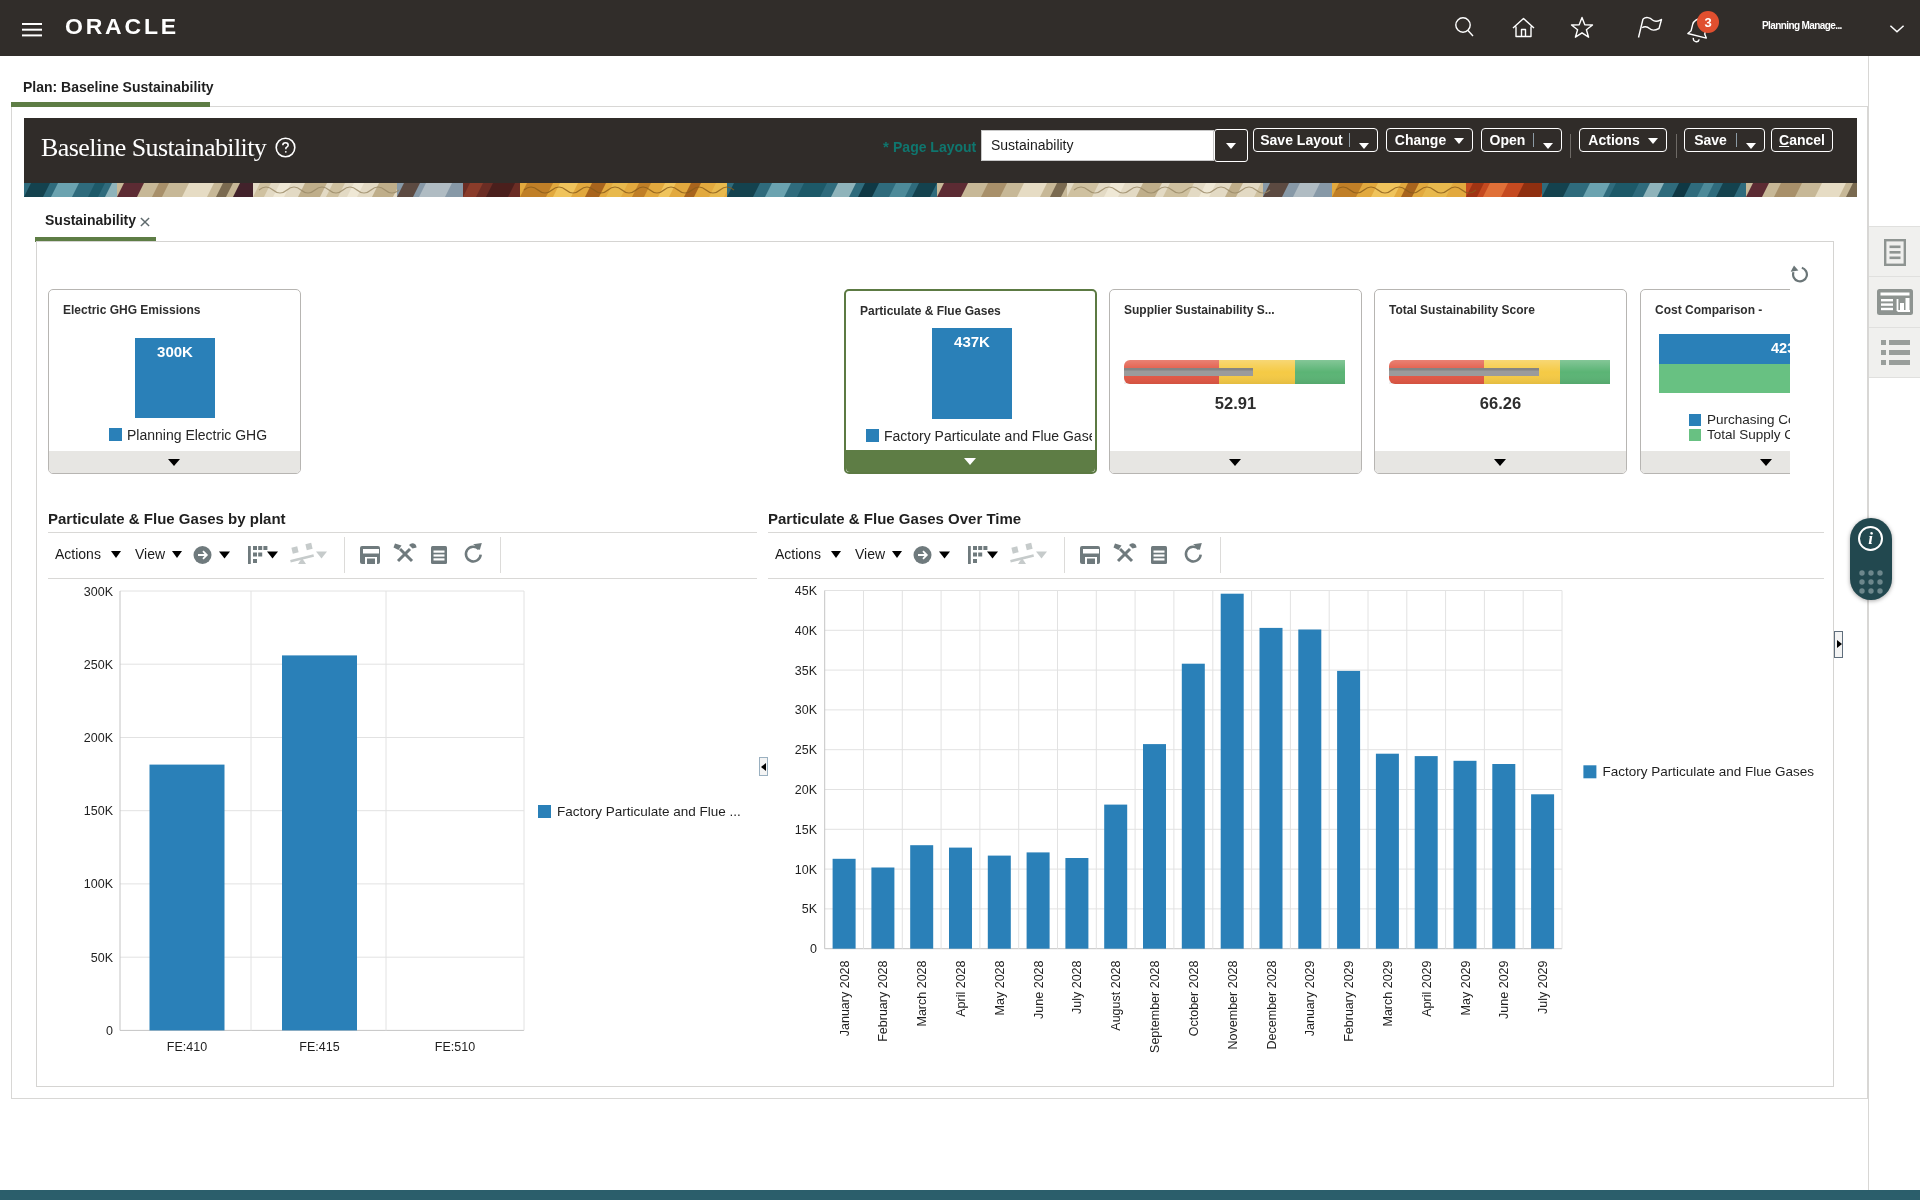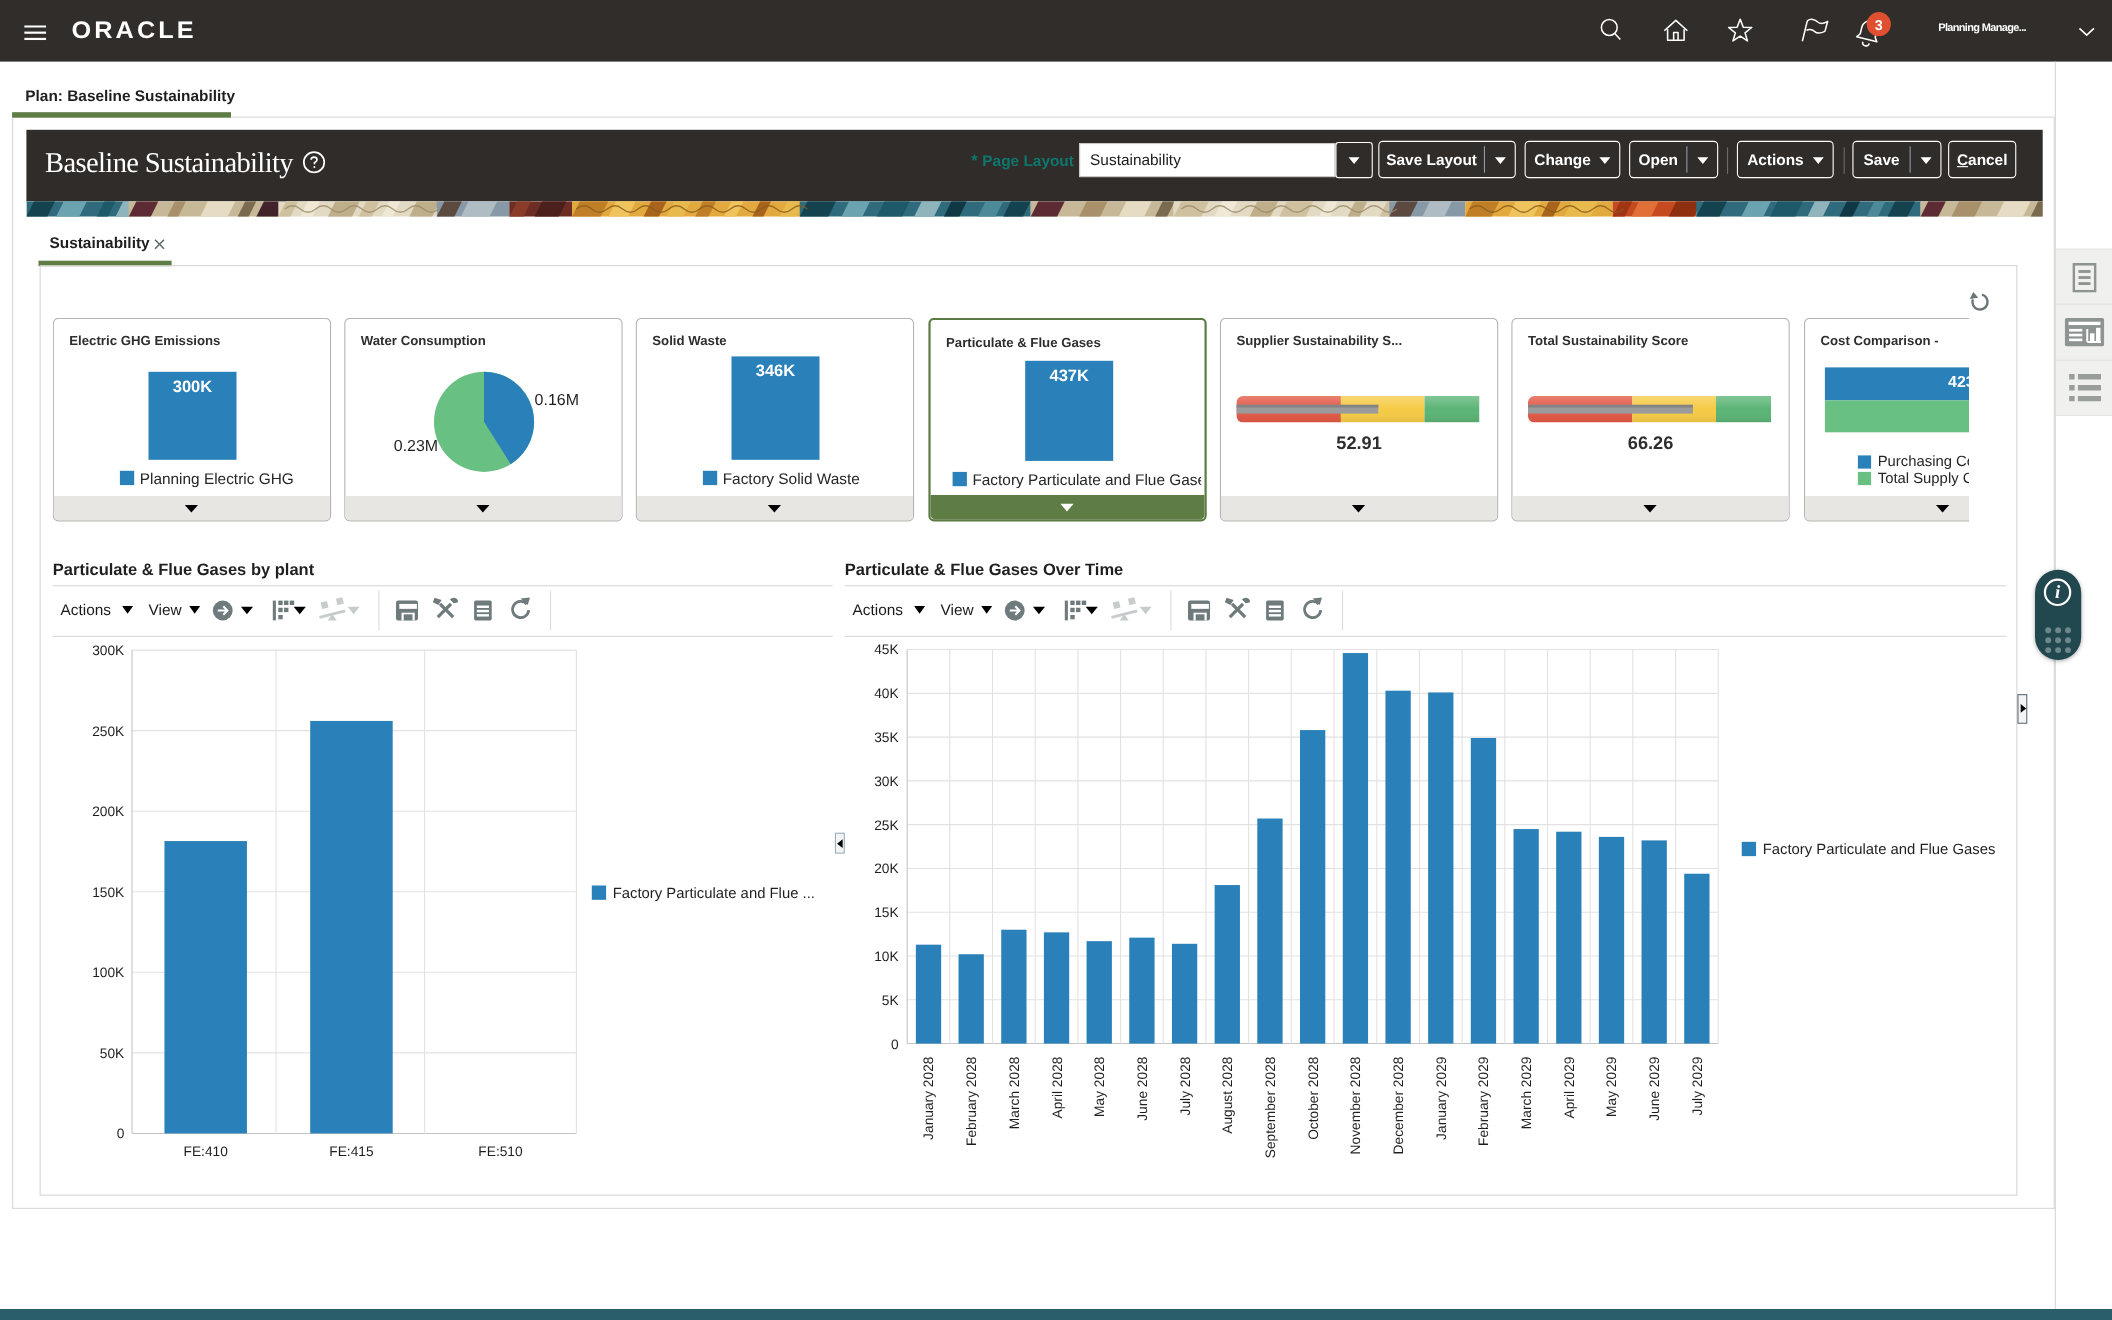--- a/index.html
+++ b/index.html
@@ -1,20 +1,20 @@
 <!DOCTYPE html>
 <html><head><meta charset="utf-8">
 <style>
 *{margin:0;padding:0;box-sizing:border-box}
 html,body{width:1920px;height:1200px;background:#fff;overflow:hidden}
 body{position:relative;font-family:"Liberation Sans",sans-serif;color:#1a1a1a}
 .abs{position:absolute}
 .topbar{left:0;top:0;width:1920px;height:56px;background:#312d2a}
 .band{left:24px;top:118px;width:1833px;height:65px;background:#302c29}
-.btn{position:absolute;top:128px;height:34px;border:1.5px solid #fff;border-radius:4px;color:#fff;font-weight:bold;font-size:14px;display:flex;align-items:center;justify-content:center;background:transparent}
+.btn{position:absolute;top:128px;height:24px;border:1.5px solid #fff;border-radius:4px;color:#fff;font-weight:bold;font-size:14px;display:flex;align-items:center;justify-content:center;background:transparent}
 .card{position:absolute;top:0;width:253px;height:185px;background:#fff;border:1px solid #b7b5b2;border-radius:5px}
 .cardsel{border:2px solid #5c7a43}
 .ctitle{position:absolute;left:14px;top:13px;font-size:12px;font-weight:bold;color:#2e2e2e;white-space:nowrap;overflow:hidden}
 .cfoot{position:absolute;left:0;right:0;bottom:0;height:22px;background:#e7e6e3;border-radius:0 0 4px 4px}
 .cfootg{background:#5e7d45}
 .tri-d{position:absolute;left:50%;top:8px;margin-left:-6.5px;width:0;height:0;border-left:6.5px solid transparent;border-right:6.5px solid transparent;border-top:7px solid #000}
 .tri-w{border-top-color:#fff}
 .legsq{position:absolute;width:13px;height:13px;background:#2a80b8}
 .legtx{position:absolute;font-size:14px;color:#262626;white-space:nowrap}
 .sect-title{position:absolute;font-size:15px;font-weight:bold;color:#1f1f1f;white-space:nowrap}
@@ -188,42 +188,20 @@
  <path d="M11.8 3.8 A6.9 6.9 0 1 1 3.5 8.1" fill="none" stroke="#6b7678" stroke-width="2.2"></path>
  <polygon points="0.6,7.8 8.4,6.6 4.0,1.4" fill="#6b7678"></polygon>
 </svg>
 <div class="abs" style="left:48px;top:289px;width:1742px;height:186px;overflow:hidden">
     <div class="card" style="left:0px">
       <div class="ctitle">Electric GHG Emissions</div>
       <div style="position:absolute;left:86px;top:48px;width:80px;height:80px;background:#2a80b8"></div>
       <div style="position:absolute;left:86px;top:53px;width:80px;text-align:center;color:#fff;font-size:15px;font-weight:bold">300K</div>
       <div class="legsq" style="left:60px;top:138px"></div>
       <div class="legtx" style="left:78px;top:137px;max-width:250px;overflow:hidden">Planning Electric GHG</div>
-      <div class="cfoot">
-        <div class="tri-d"></div>
-      </div>
-    </div>
-    <div class="card" style="left:265px">
-      <div class="ctitle">Water Consumption</div>
-      <svg style="position:absolute;left:0;top:0" width="251" height="160" viewBox="0 0 251 160">
-        <circle cx="126.0" cy="93.5" r="45.5" fill="#68c182"></circle>
-        <path d="M126.0 93.5 L126.0 48.0 A45.5 45.5 0 0 1 150.3 132.0 Z" fill="#2a80b8"></path>
-        <text x="172" y="78" font-size="14.5" fill="#1f1f1f">0.16M</text>
-        <text x="44" y="120" font-size="14.5" fill="#1f1f1f">0.23M</text>
-      </svg>
-      <div class="cfoot">
-        <div class="tri-d"></div>
-      </div>
-    </div>
-    <div class="card" style="left:530px">
-      <div class="ctitle">Solid Waste</div>
-      <div style="position:absolute;left:86px;top:34px;width:80px;height:94px;background:#2a80b8"></div>
-      <div style="position:absolute;left:86px;top:39px;width:80px;text-align:center;color:#fff;font-size:15px;font-weight:bold">346K</div>
-      <div class="legsq" style="left:60px;top:138px"></div>
-      <div class="legtx" style="left:78px;top:137px;max-width:250px;overflow:hidden">Factory Solid Waste</div>
       <div class="cfoot">
         <div class="tri-d"></div>
       </div>
     </div>
     <div class="card cardsel" style="left:796px">
       <div class="ctitle">Particulate &amp; Flue Gases</div>
       <div style="position:absolute;left:86px;top:37px;width:80px;height:91px;background:#2a80b8"></div>
       <div style="position:absolute;left:86px;top:42px;width:80px;text-align:center;color:#fff;font-size:15px;font-weight:bold">437K</div>
       <div class="legsq" style="left:20px;top:138px"></div>
       <div class="legtx" style="left:38px;top:137px;max-width:208px;overflow:hidden">Factory Particulate and Flue Gases</div>

